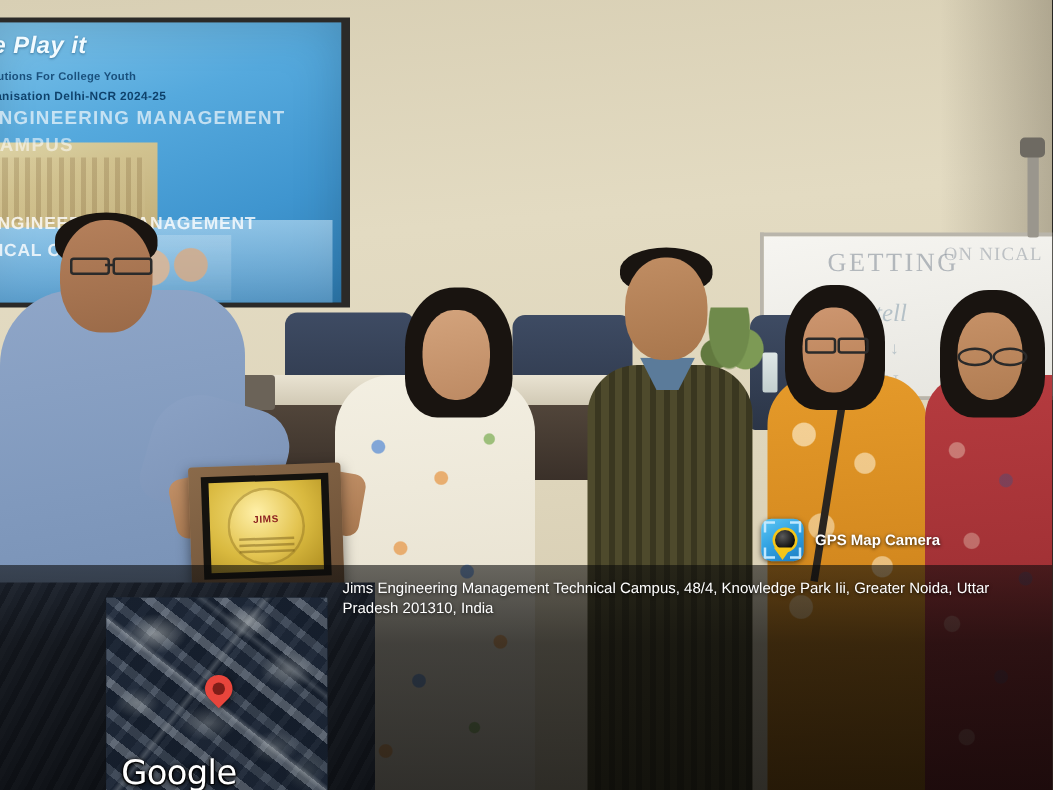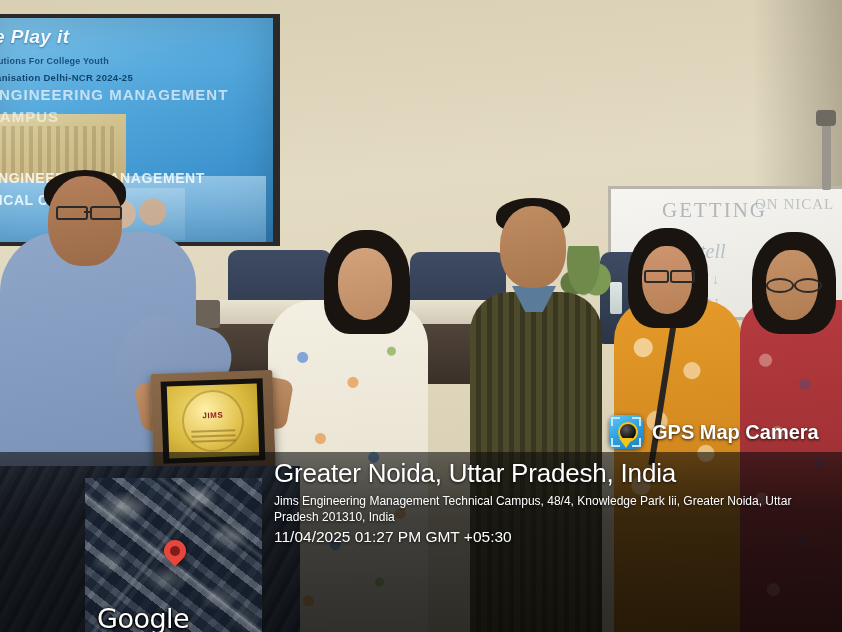--- a/index.html
+++ b/index.html
@@ -435,21 +435,21 @@
     width:14px;height:14px;
     background:#f5c518;border-radius:50% 50% 50% 50%/40% 40% 70% 70%;
     clip-path:polygon(50% 100%,0 28%,100% 28%);
   }
   .gps-icon .br{position:absolute;width:7px;height:7px;border:2px solid #bfe8ff;}
   .gps-icon .br.tl{left:2px;top:2px;border-right:none;border-bottom:none;}
   .gps-icon .br.tr{right:2px;top:2px;border-left:none;border-bottom:none;}
   .gps-icon .br.bl{left:2px;bottom:2px;border-right:none;border-top:none;}
   .gps-icon .br.brr{right:2px;bottom:2px;border-left:none;border-top:none;}
   .gps-label{
-    font-size:20px;font-weight:bold;color:#ffffff;white-space:nowrap;
+    font-size:12px;font-weight:bold;color:#ffffff;white-space:nowrap;
     text-shadow:0 1px 3px rgba(0,0,0,.85);
   }
 </style>
 </head>
 <body>
 
 <div id="photo">
 
   <div class="wall"></div>
   <div class="wall-shadow"></div>
@@ -570,18 +570,16 @@
 
   <div class="map">
     <div class="map-sat"></div>
     <div class="map-blocks"></div>
     <div class="map-roads"></div>
     <div class="pin"></div>
     <div class="google-wm">Google</div>
   </div>
 
   <div class="info">
-    <div class="info-title">Greater Noida, Uttar Pradesh, India</div>
     <div class="info-addr">Jims Engineering Management Technical Campus, 48/4, Knowledge Park Iii, Greater Noida, Uttar Pradesh 201310, India</div>
-    <div class="info-time">11/04/2025 01:27 PM GMT +05:30</div>
   </div>
 
 </div>
 
 </body></html>

